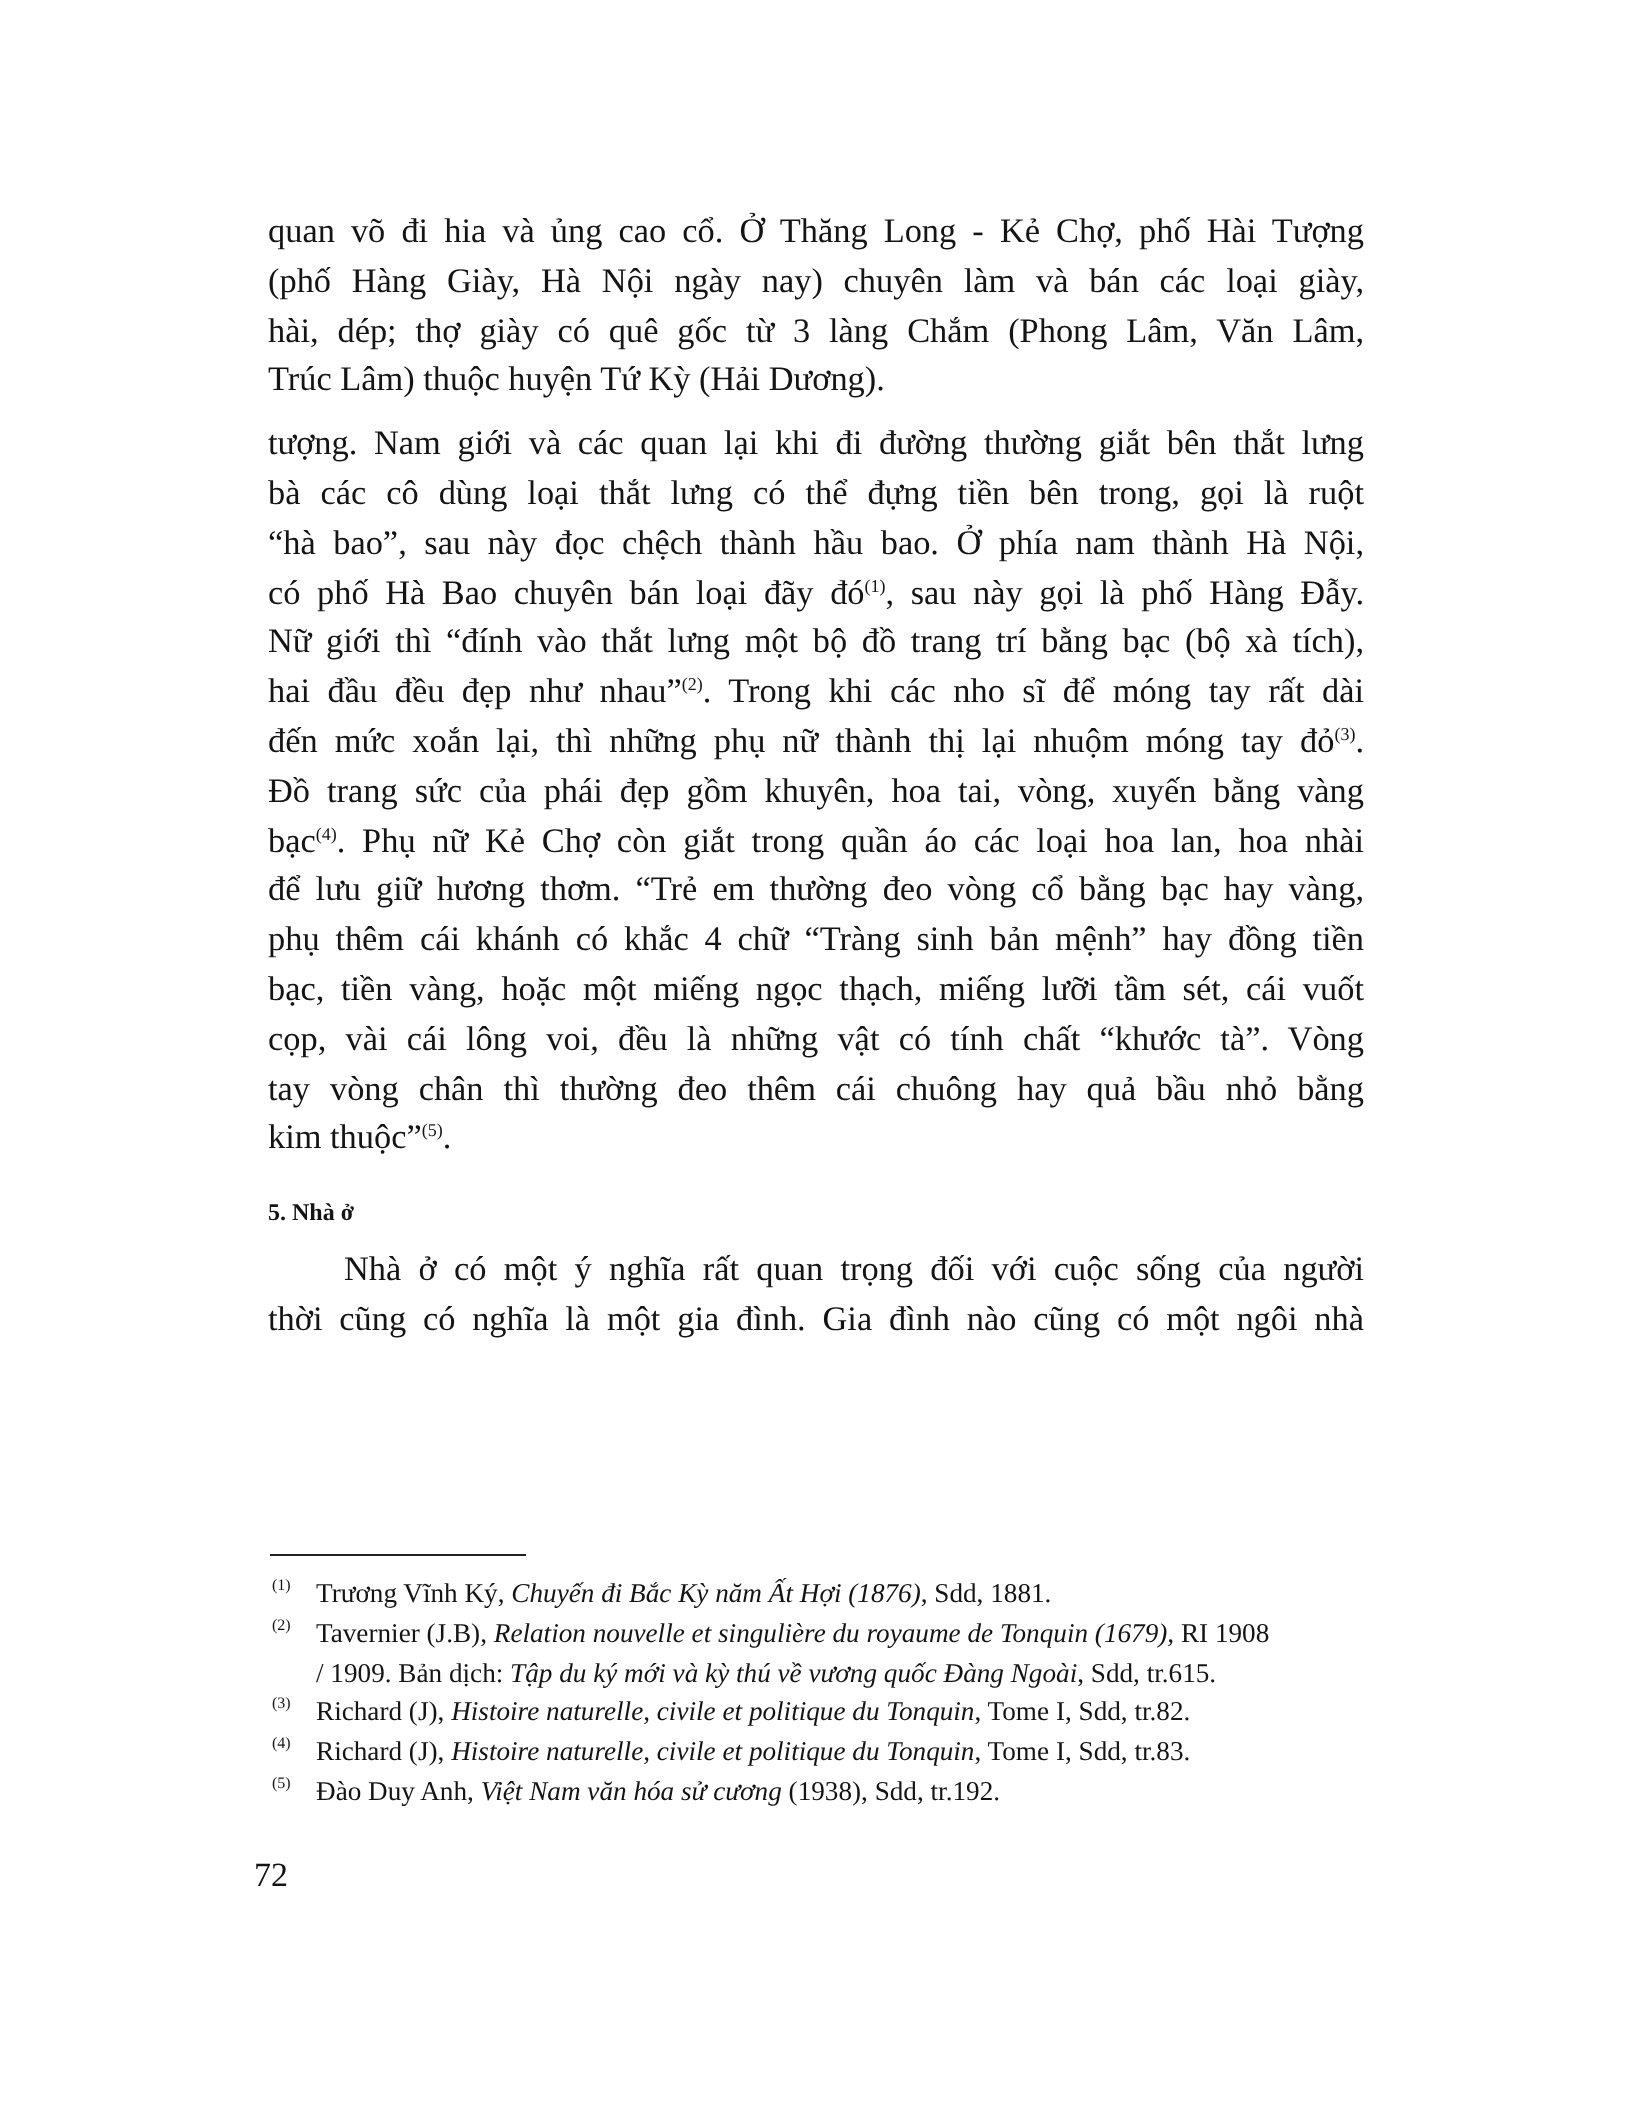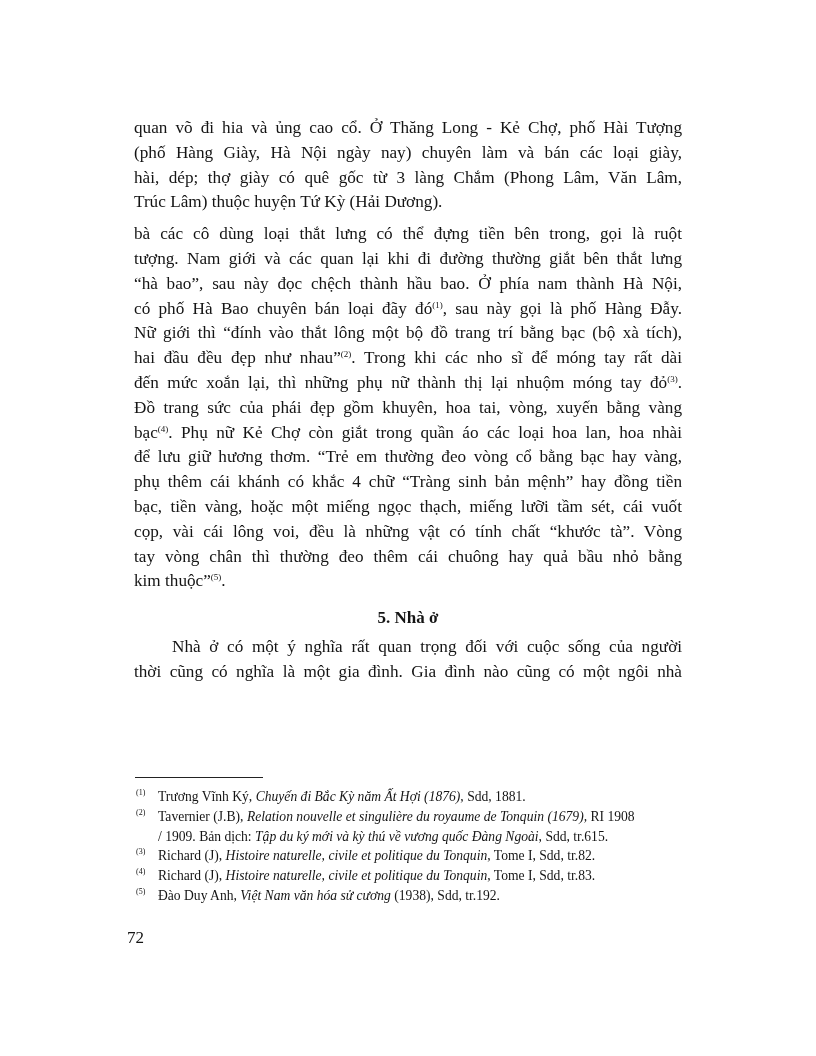--- a/index.html
+++ b/index.html
@@ -11,21 +11,21 @@
     width: 816px;
     height: 1056px;
     position: relative;
     overflow: hidden;
     font-family: "Liberation Serif", "DejaVu Serif", serif;
     color: #141414;
   }
   .page {
     position: absolute;
     left: 134px;
-    top: 116px;
+    top: 104px;
     width: 548px;
   }
   .para {
     font-size: 17.2px;
     line-height: 24.8px;
     text-align: justify;
     margin: 0;
   }
   .para .line {
     display: block;
@@ -40,25 +40,24 @@
     padding-left: 38px;
   }
   .p1 { margin-bottom: 7px; }
   .p2 { margin-bottom: 12px; }
   sup {
     font-size: 9px;
     line-height: 0;
     vertical-align: 6px;
   }
   .heading {
-    font-size: 17px;
+    font-size: 12px;
     font-weight: bold;
     line-height: 24.8px;
     margin: 0 0 4px 0;
-    text-align: center;
   }
   .rule {
     position: absolute;
     left: 135px;
     top: 777px;
     width: 128px;
     height: 1px;
     background: #222;
   }
   .footnotes {
@@ -93,25 +92,25 @@
 <div class="page">
 
   <p class="para p1">
     <span class="line">quan võ đi hia và ủng cao cổ. Ở Thăng Long - Kẻ Chợ, phố Hài Tượng</span>
     <span class="line">(phố Hàng Giày, Hà Nội ngày nay) chuyên làm và bán các loại giày,</span>
     <span class="line">hài, dép; thợ giày có quê gốc từ 3 làng Chắm (Phong Lâm, Văn Lâm,</span>
     <span class="line last">Trúc Lâm) thuộc huyện Tứ Kỳ (Hải Dương).</span>
   </p>
 
   <p class="para p2">
+    <span class="line">tượng. Nam giới và các quan lại khi đi đường thường giắt bên thắt lưng</span>
     <span class="line">bà các cô dùng loại thắt lưng có thể đựng tiền bên trong, gọi là ruột</span>
-    <span class="line">tượng. Nam giới và các quan lại khi đi đường thường giắt bên thắt lưng</span>
     <span class="line">“hà bao”, sau này đọc chệch thành hầu bao. Ở phía nam thành Hà Nội,</span>
     <span class="line"><span>có phố Hà Bao chuyên bán loại đãy đó</span><sup>(1)</sup><span>, sau này gọi là phố Hàng Đẫy.</span></span>
-    <span class="line">Nữ giới thì “đính vào thắt lông một bộ đồ trang trí bằng bạc (bộ xà tích),</span>
+    <span class="line">Nữ giới thì “đính vào thắt lưng một bộ đồ trang trí bằng bạc (bộ xà tích),</span>
     <span class="line"><span>hai đầu đều đẹp như nhau”</span><sup>(2)</sup><span>. Trong khi các nho sĩ để móng tay rất dài</span></span>
     <span class="line"><span>đến mức xoắn lại, thì những phụ nữ thành thị lại nhuộm móng tay đỏ</span><sup>(3)</sup><span>.</span></span>
     <span class="line">Đồ trang sức của phái đẹp gồm khuyên, hoa tai, vòng, xuyến bằng vàng</span>
     <span class="line"><span>bạc</span><sup>(4)</sup><span>. Phụ nữ Kẻ Chợ còn giắt trong quần áo các loại hoa lan, hoa nhài</span></span>
     <span class="line">để lưu giữ hương thơm. “Trẻ em thường đeo vòng cổ bằng bạc hay vàng,</span>
     <span class="line">phụ thêm cái khánh có khắc 4 chữ “Tràng sinh bản mệnh” hay đồng tiền</span>
     <span class="line">bạc, tiền vàng, hoặc một miếng ngọc thạch, miếng lưỡi tầm sét, cái vuốt</span>
     <span class="line">cọp, vài cái lông voi, đều là những vật có tính chất “khước tà”. Vòng</span>
     <span class="line">tay vòng chân thì thường đeo thêm cái chuông hay quả bầu nhỏ bằng</span>
     <span class="line last"><span>kim thuộc”</span><sup>(5)</sup><span>.</span></span>

